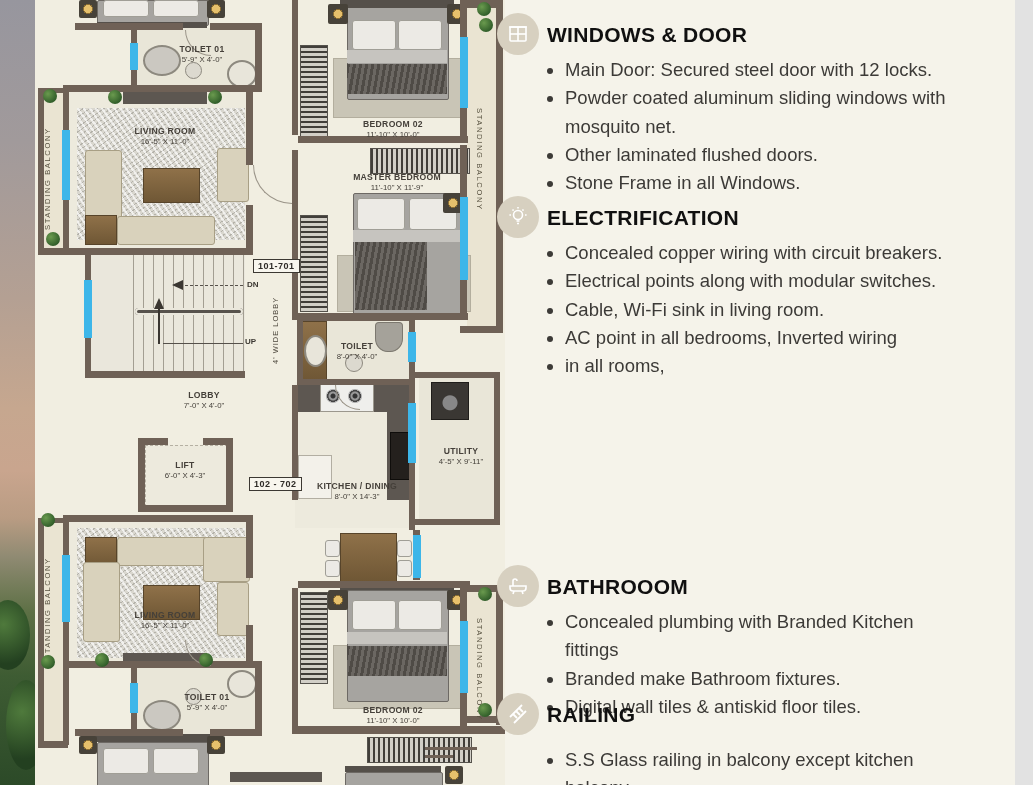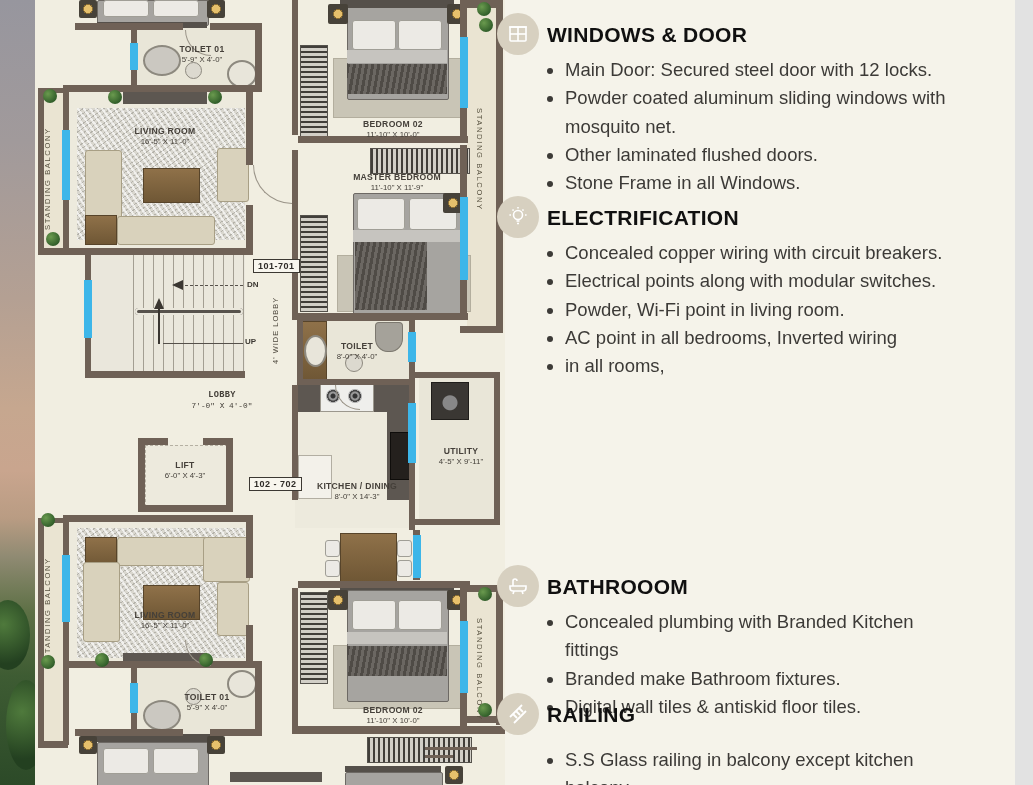--- a/index.html
+++ b/index.html
@@ -328,21 +328,21 @@
       <span class="dm">11'-10" X 10'-0"</span>
     </div>
     <div class="rlbl" style="left:317px;top:172px;width:90px;">
       <span class="nm">MASTER BEDROOM</span>
       <span class="dm">11'-10" X 11'-9"</span>
     </div>
     <div class="rlbl" style="left:292px;top:341px;width:60px;">
       <span class="nm">TOILET</span>
       <span class="dm">8'-0" X 4'-0"</span>
     </div>
-    <div class="rlbl" style="left:152px;top:390px;width:70px;font-family:Liberation Mono, monospace;">
+    <div class="rlbl" style="left:134px;top:390px;width:70px;">
       <span class="nm">LOBBY</span>
       <span class="dm">7'-0" X 4'-0"</span>
     </div>
     <div class="rlbl" style="left:115px;top:460px;width:70px;">
       <span class="nm">LIFT</span>
       <span class="dm">6'-0" X 4'-3"</span>
     </div>
     <div class="rlbl" style="left:396px;top:446px;width:60px;">
       <span class="nm">UTILITY</span>
       <span class="dm">4'-5" X 9'-11"</span>
@@ -417,21 +417,21 @@
             <line x1="19.6" y1="9" x2="18" y2="9"></line>
               <line x1="5.5" y1="3.5" x2="6.6" y2="4.6"></line>
             <line x1="16.5" y1="3.5" x2="15.4" y2="4.6"></line>
           </svg>
         </div>
         <h2 class="sec-title">ELECTRIFICATION</h2>
       </div>
       <ul>
         <li>Concealed copper wiring with circuit breakers.</li>
         <li>Electrical points along with modular switches.</li>
-        <li>Powder, Wi-Fi point in living room.</li>
+        <li>Cable, Wi-Fi sink in living room.</li>
         <li>AC point in all bedrooms, Inverted wiring</li>
         <li>in all rooms,</li>
       </ul>
     </div>
 
     <div class="section gap" style="top:376px;">
     </div>
 
     <div class="section" style="top:568px;">
       <div class="sec-head">

